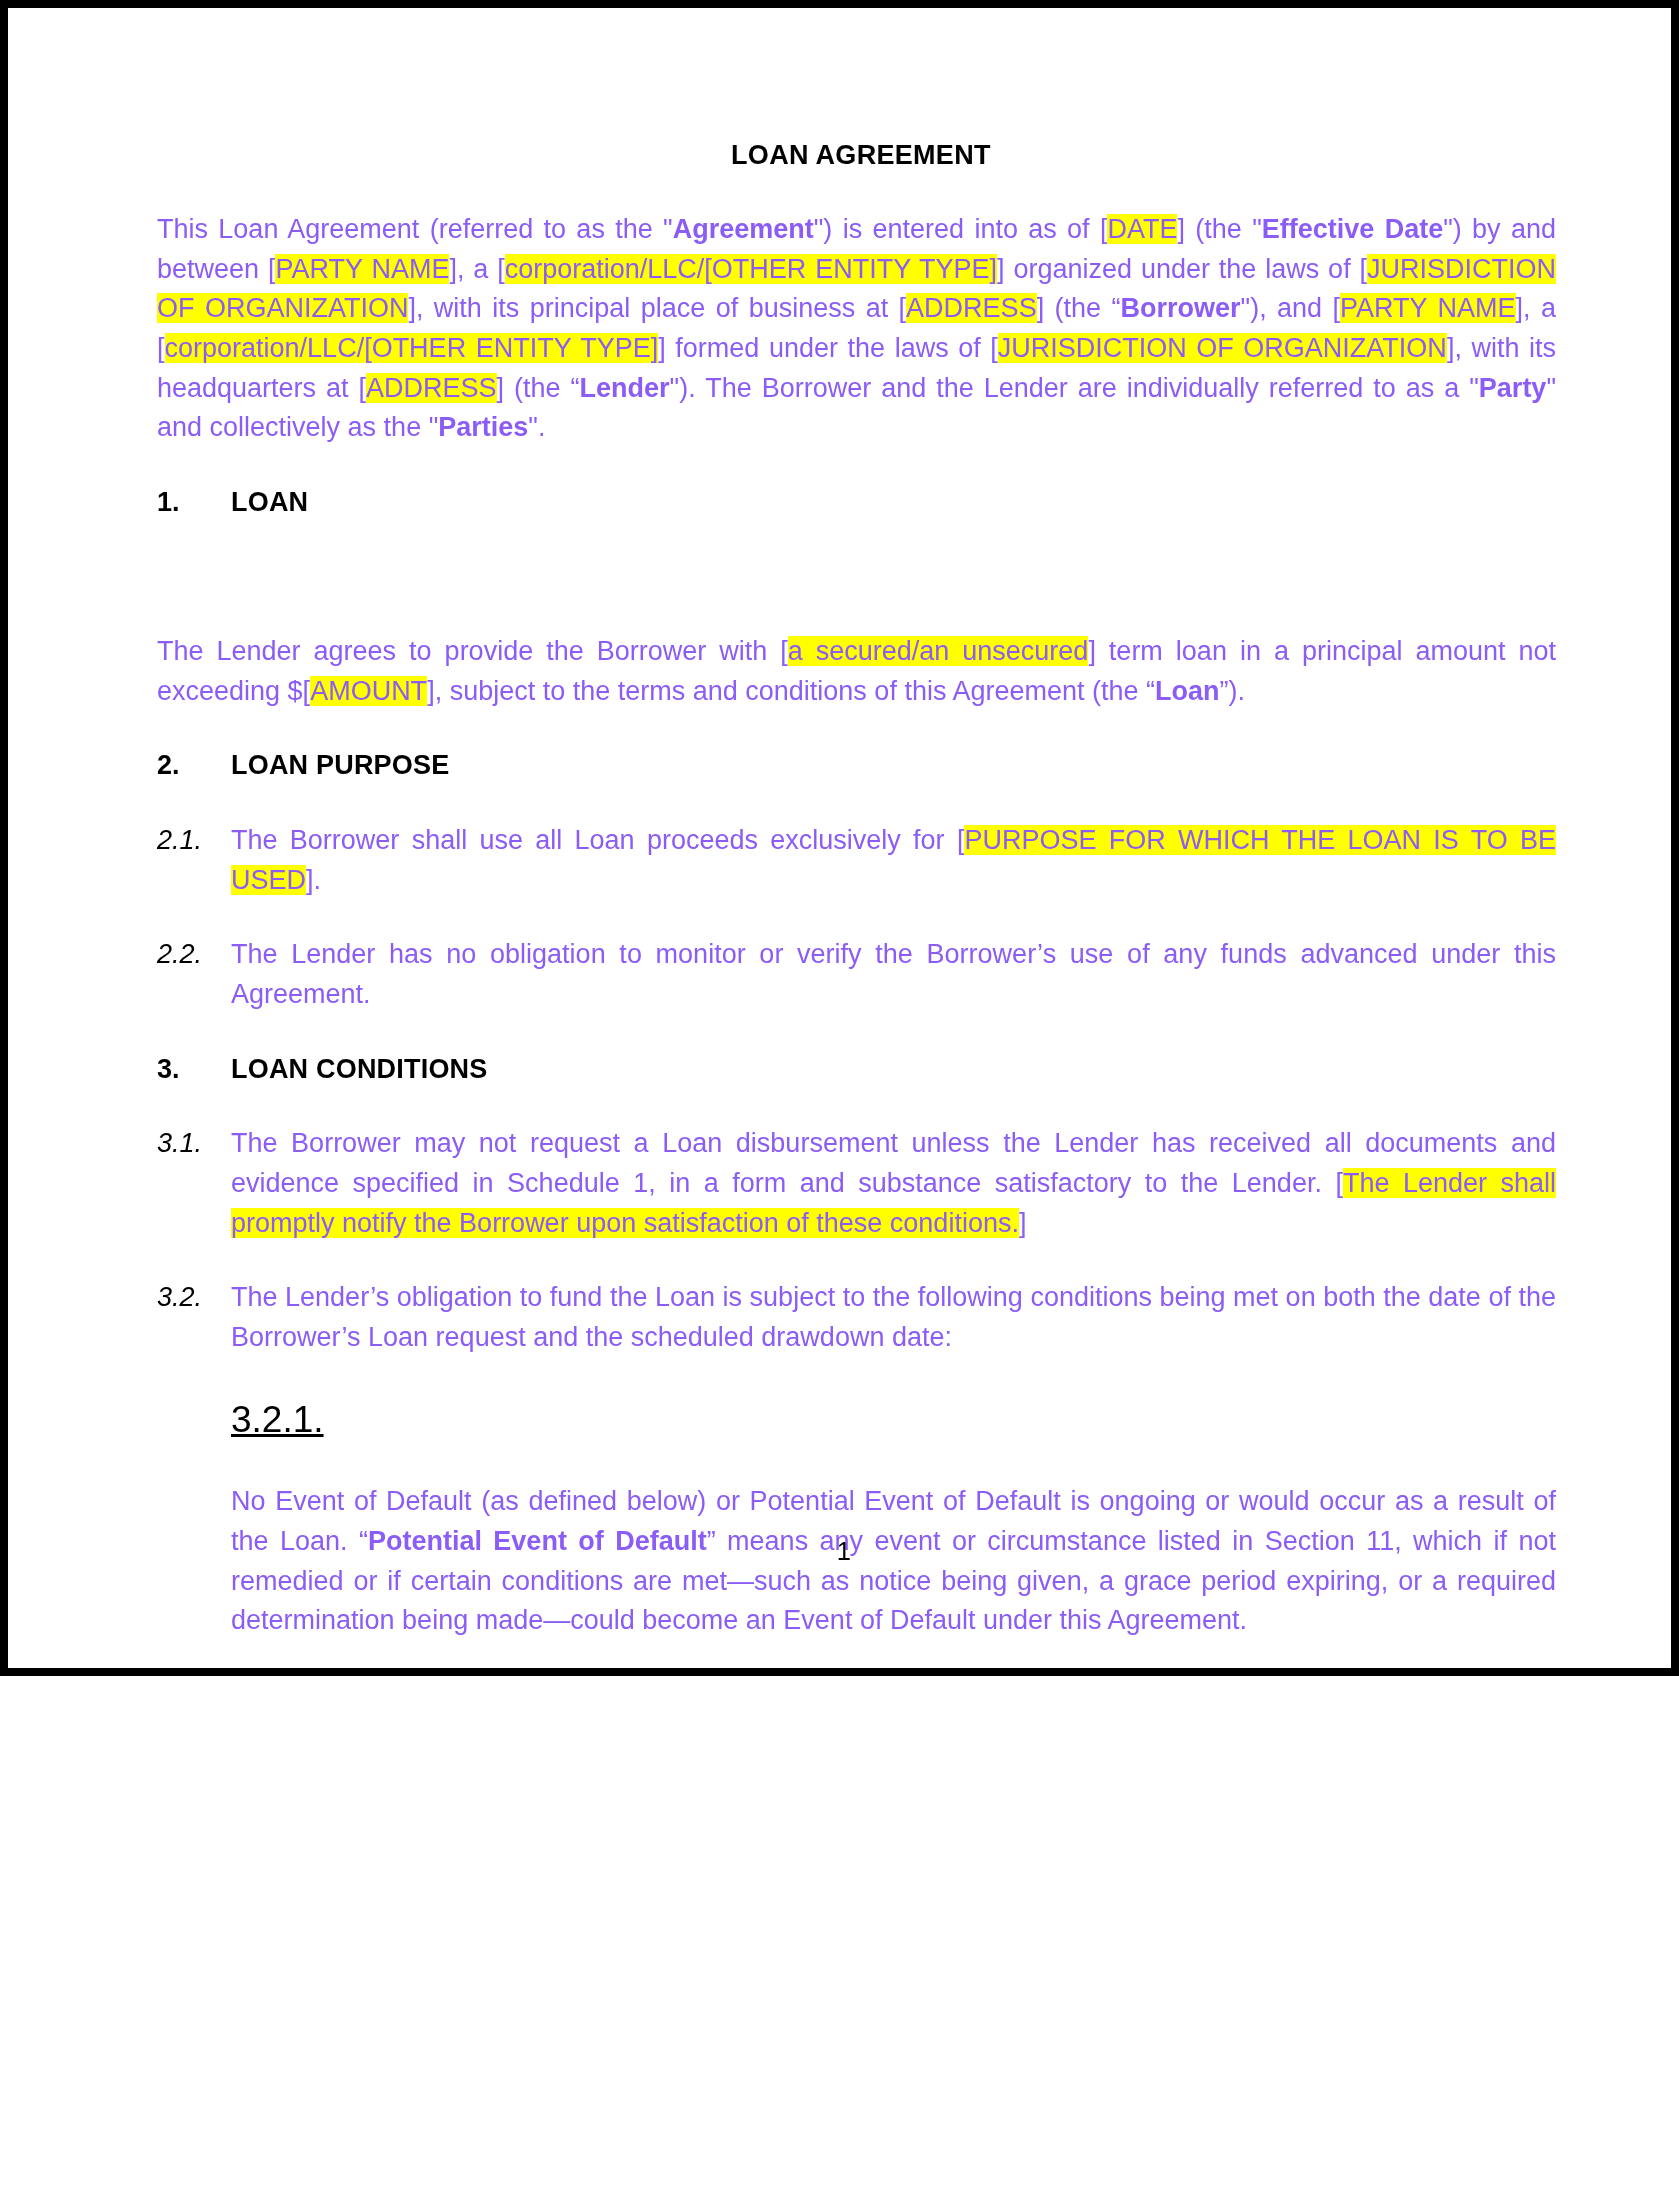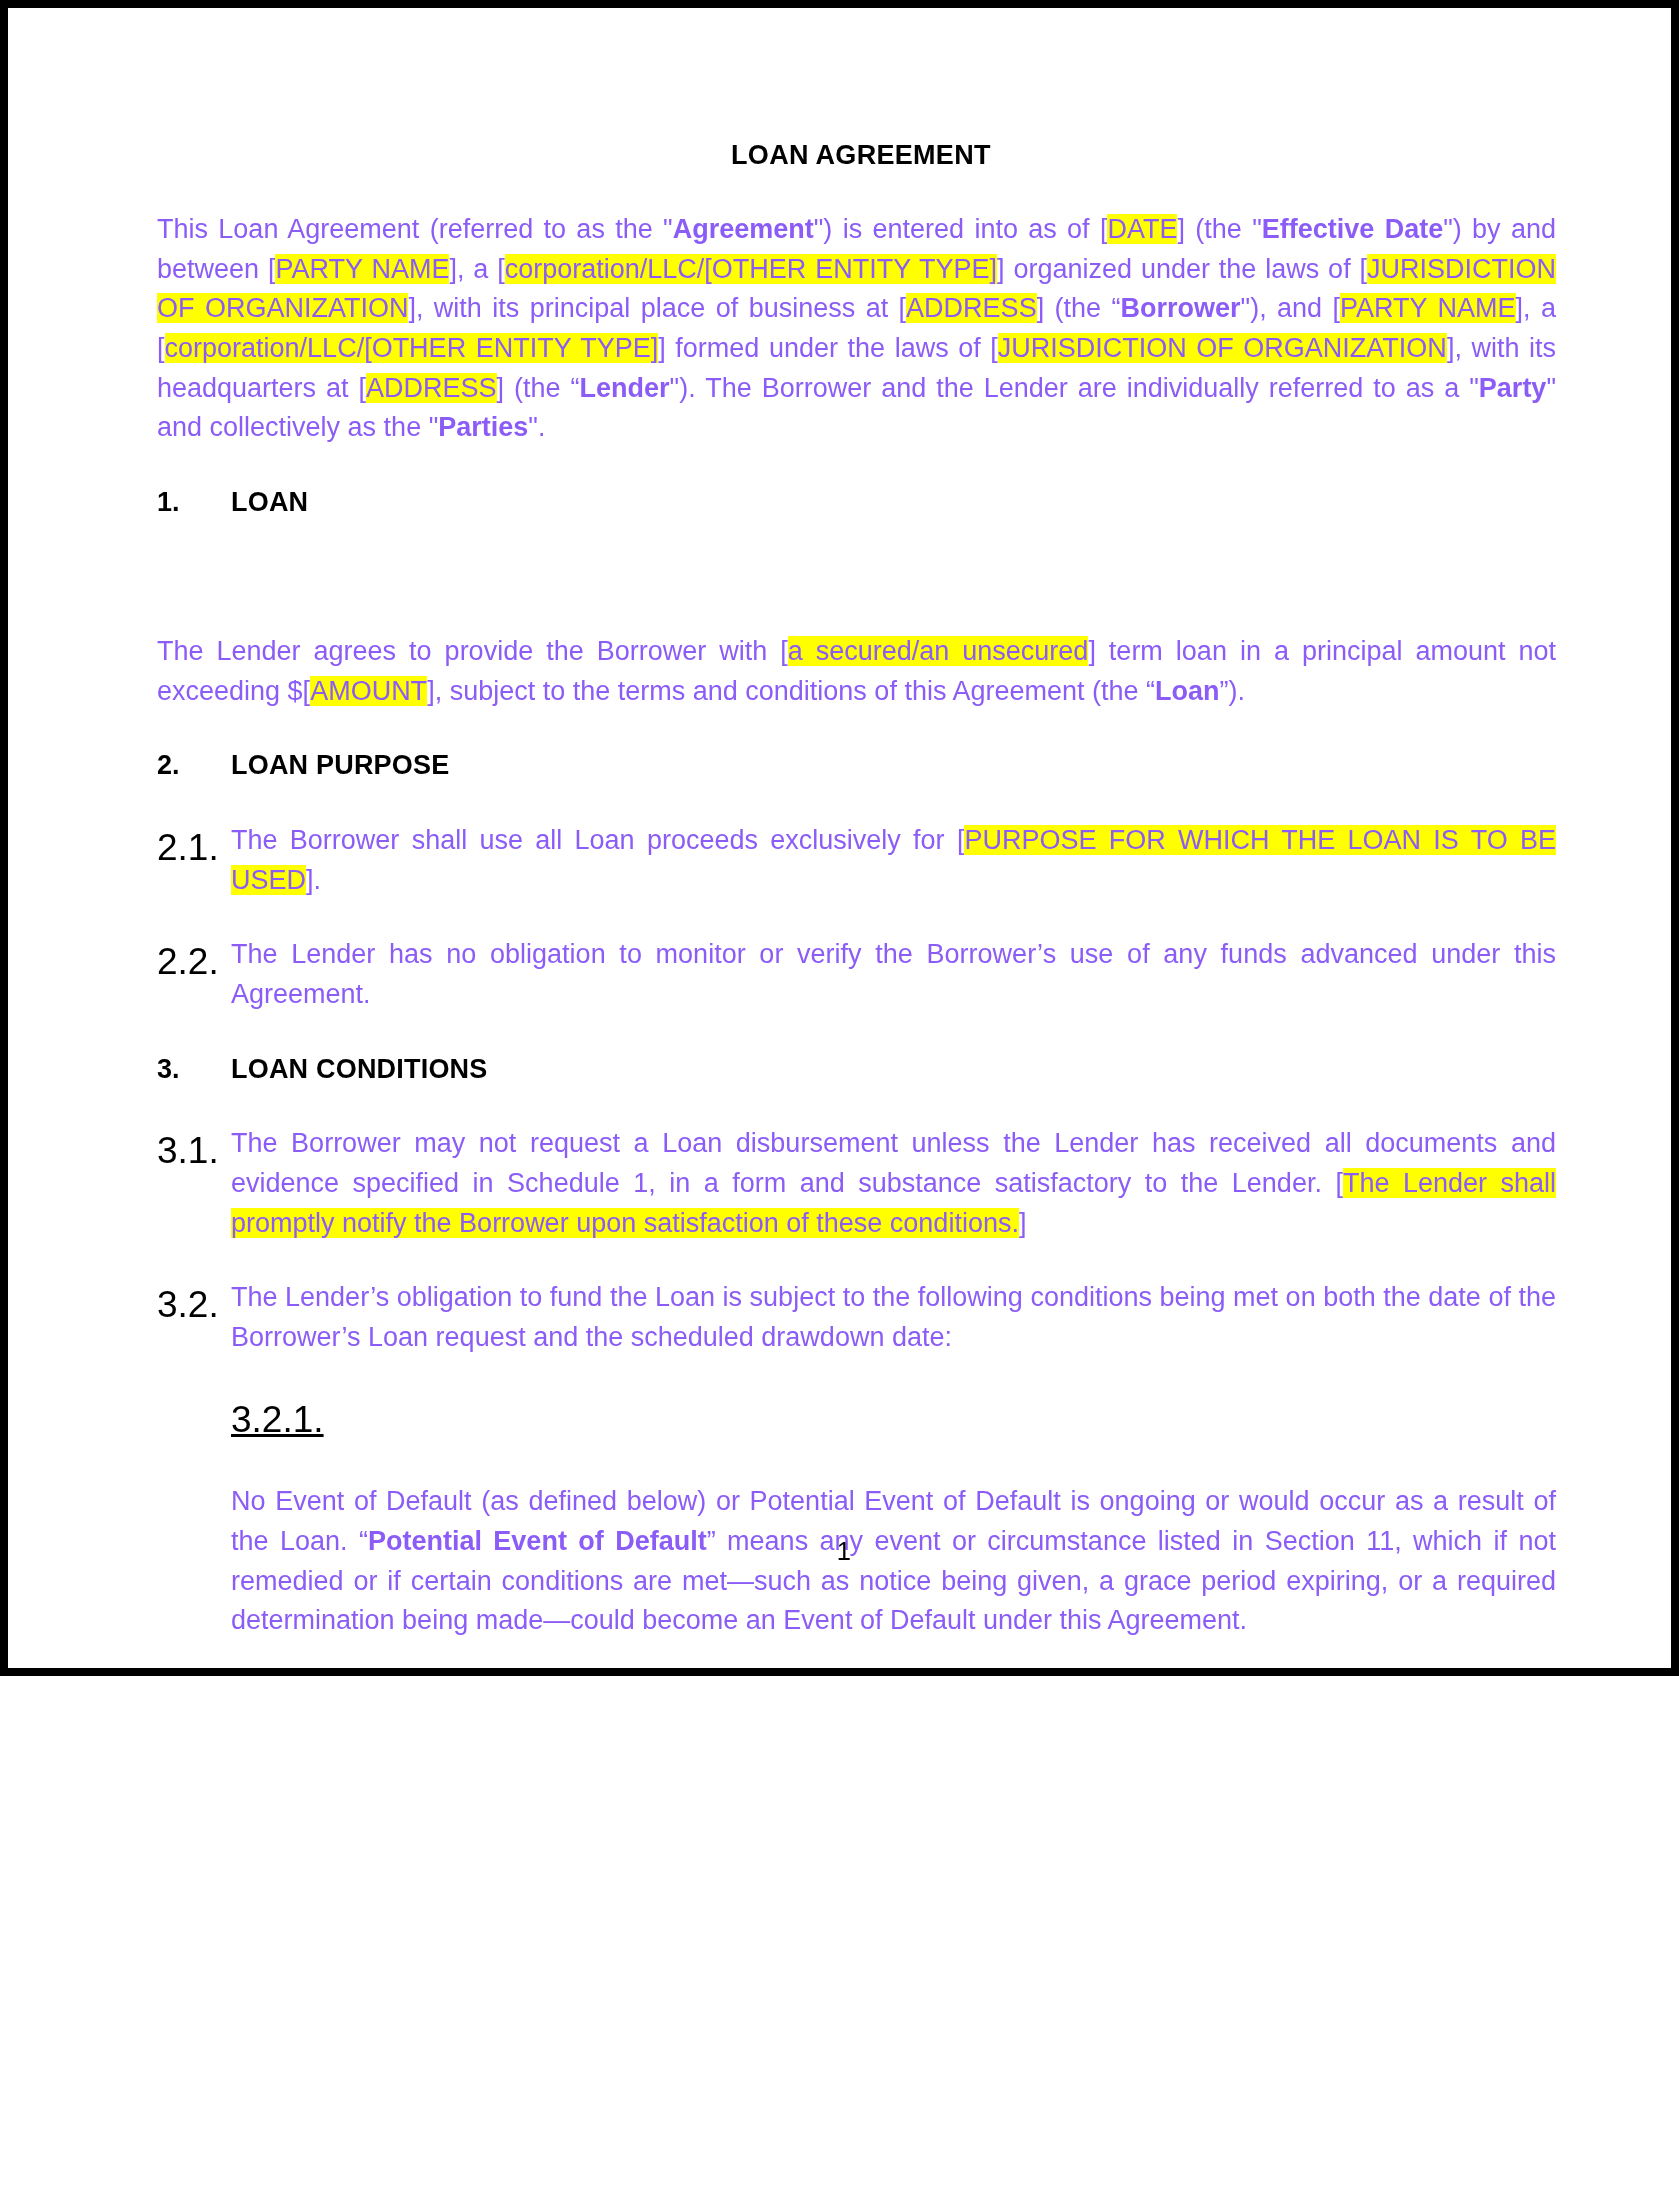--- a/index.html
+++ b/index.html
@@ -79,22 +79,23 @@
     flex: 1 1 auto;
   }
   
   .sec2 {
     display: flex;
     margin-bottom: 35px;
   }
   .sec2 .num {
     width: 74px;
     flex: 0 0 74px;
-    font-size: 37px;
+    font-size: 27px;
     line-height: 1.47;
+    font-style: italic;
   }
   .sec2 .body-text {
     flex: 1 1 auto;
   }
   
   .sec3 {
     display: flex;
     margin-bottom: 35px;
     padding-left: 74px;
   }

